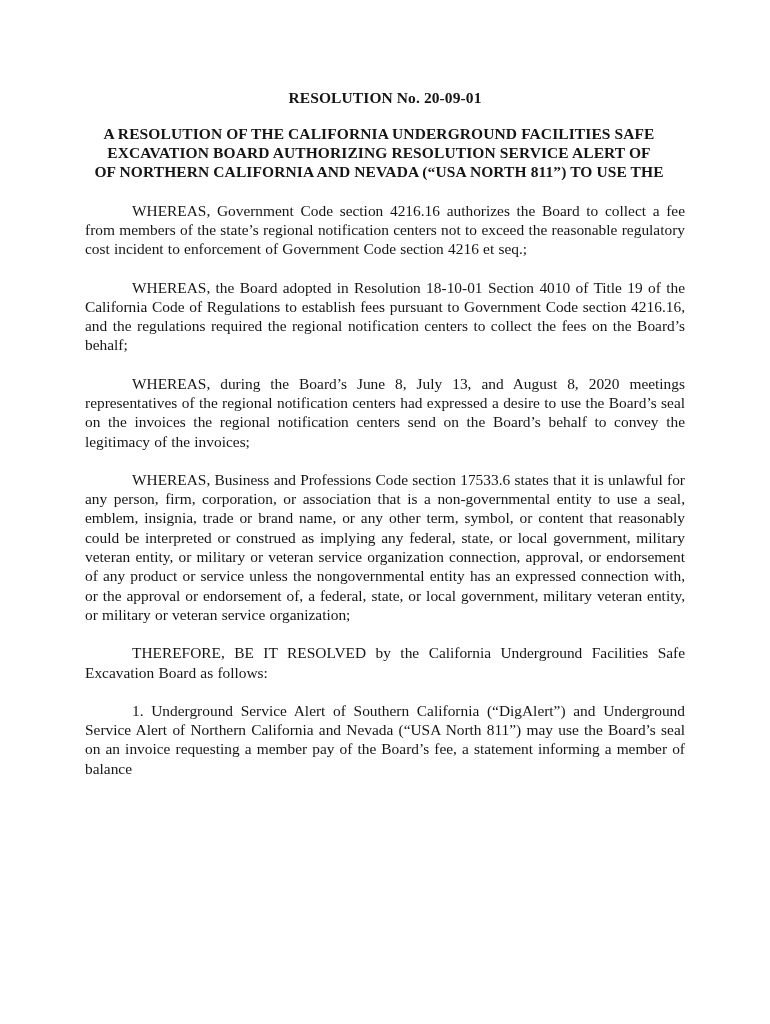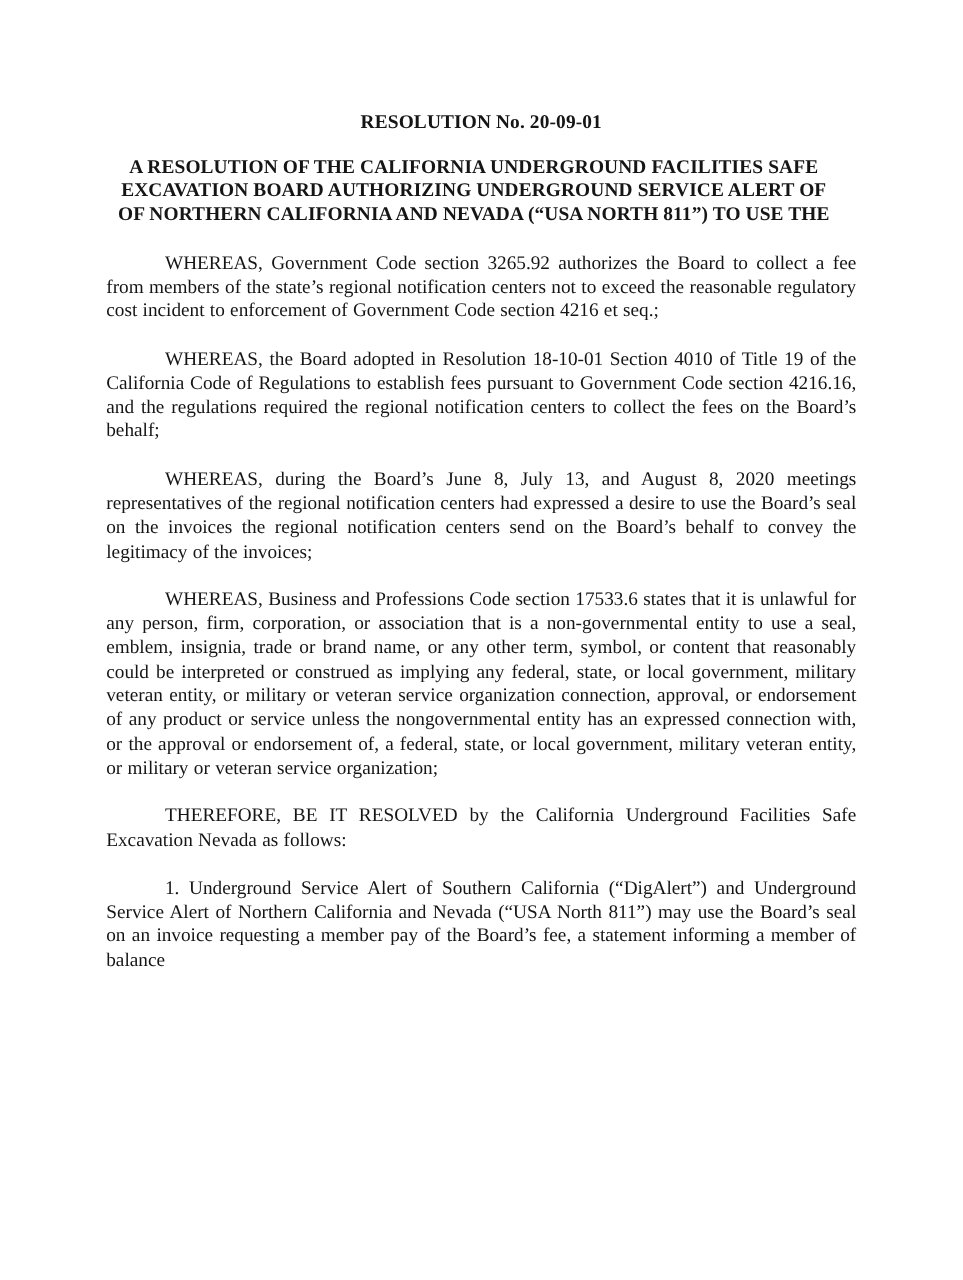--- a/index.html
+++ b/index.html
@@ -48,24 +48,24 @@
 </style>
 </head>
 <body>
 
 <div class="page">
 
   <h1 class="doc-title">RESOLUTION No. 20-09-01</h1>
 
   <div class="doc-heading">
     <div class="hline">A RESOLUTION OF THE CALIFORNIA UNDERGROUND FACILITIES SAFE</div>
-    <div class="hline">EXCAVATION BOARD AUTHORIZING UNDERGROUND SERVICE ALERT OF</div>
+    <div class="hline">EXCAVATION BOARD AUTHORIZING RESOLUTION SERVICE ALERT OF</div>
     <div class="hline">OF NORTHERN CALIFORNIA AND NEVADA (“USA NORTH 811”) TO USE THE</div>
   </div>
 
-  <p class="para">WHEREAS, Government Code section 3265.92 authorizes the Board to collect a fee from members of the state’s regional notification centers not to exceed the reasonable regulatory cost incident to enforcement of Government Code section 4216 et seq.;</p>
+  <p class="para">WHEREAS, Government Code section 4216.16 authorizes the Board to collect a fee from members of the state’s regional notification centers not to exceed the reasonable regulatory cost incident to enforcement of Government Code section 4216 et seq.;</p>
   <p class="para">WHEREAS, the Board adopted in Resolution 18-10-01 Section 4010 of Title 19 of the California Code of Regulations to establish fees pursuant to Government Code section 4216.16, and the regulations required the regional notification centers to collect the fees on the Board’s behalf;</p>
   <p class="para">WHEREAS, during the Board’s June 8, July 13, and August 8, 2020 meetings representatives of the regional notification centers had expressed a desire to use the Board’s seal on the invoices the regional notification centers send on the Board’s behalf to convey the legitimacy of the invoices;</p>
   <p class="para">WHEREAS, Business and Professions Code section 17533.6 states that it is unlawful for any person, firm, corporation, or association that is a non-governmental entity to use a seal, emblem, insignia, trade or brand name, or any other term, symbol, or content that reasonably could be interpreted or construed as implying any federal, state, or local government, military veteran entity, or military or veteran service organization connection, approval, or endorsement of any product or service unless the nongovernmental entity has an expressed connection with, or the approval or endorsement of, a federal, state, or local government, military veteran entity, or military or veteran service organization;</p>
-  <p class="para">THEREFORE, BE IT RESOLVED by the California Underground Facilities Safe Excavation Nevada as follows:</p>
+  <p class="para">THEREFORE, BE IT RESOLVED by the California Underground Facilities Safe Excavation Board as follows:</p>
   <p class="para">1. Underground Service Alert of Southern California (“DigAlert”) and Underground Service Alert of Northern California and Nevada (“USA North 811”) may use the Board’s seal on an invoice requesting a member pay of the Board’s fee, a statement informing a member of balance</p>
 
 </div>
 
 </body></html>

